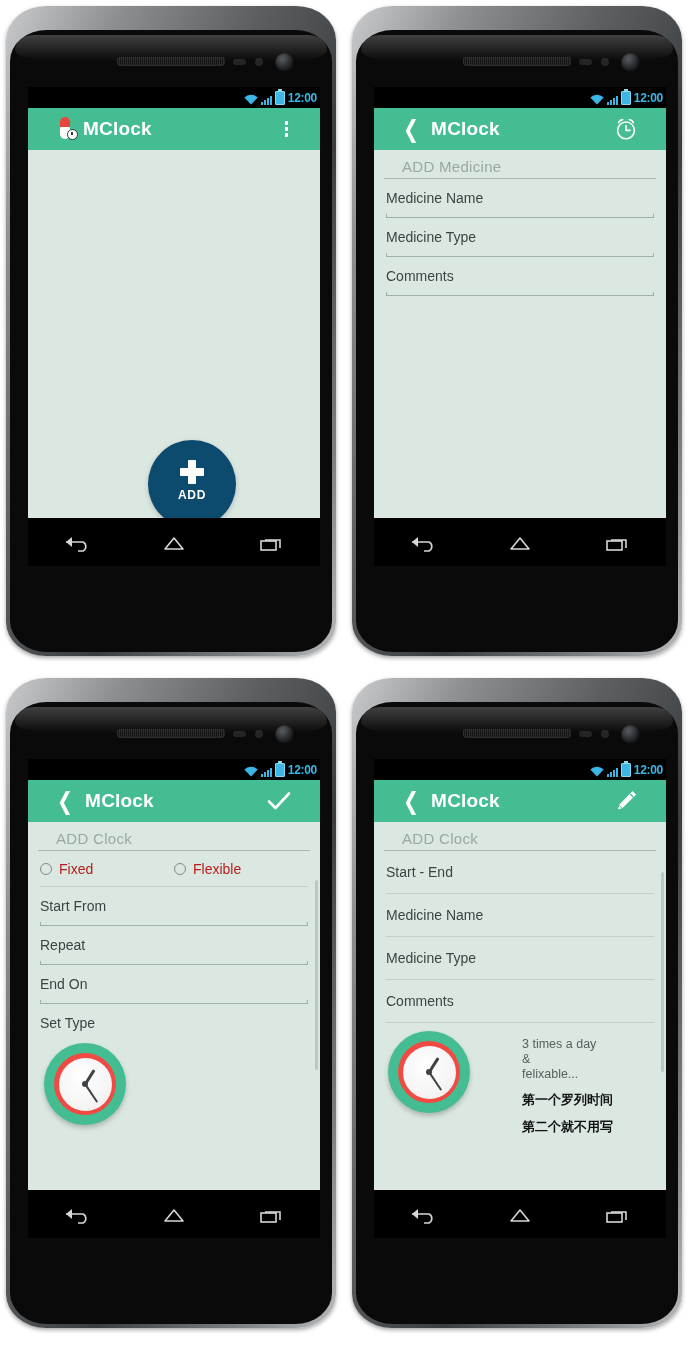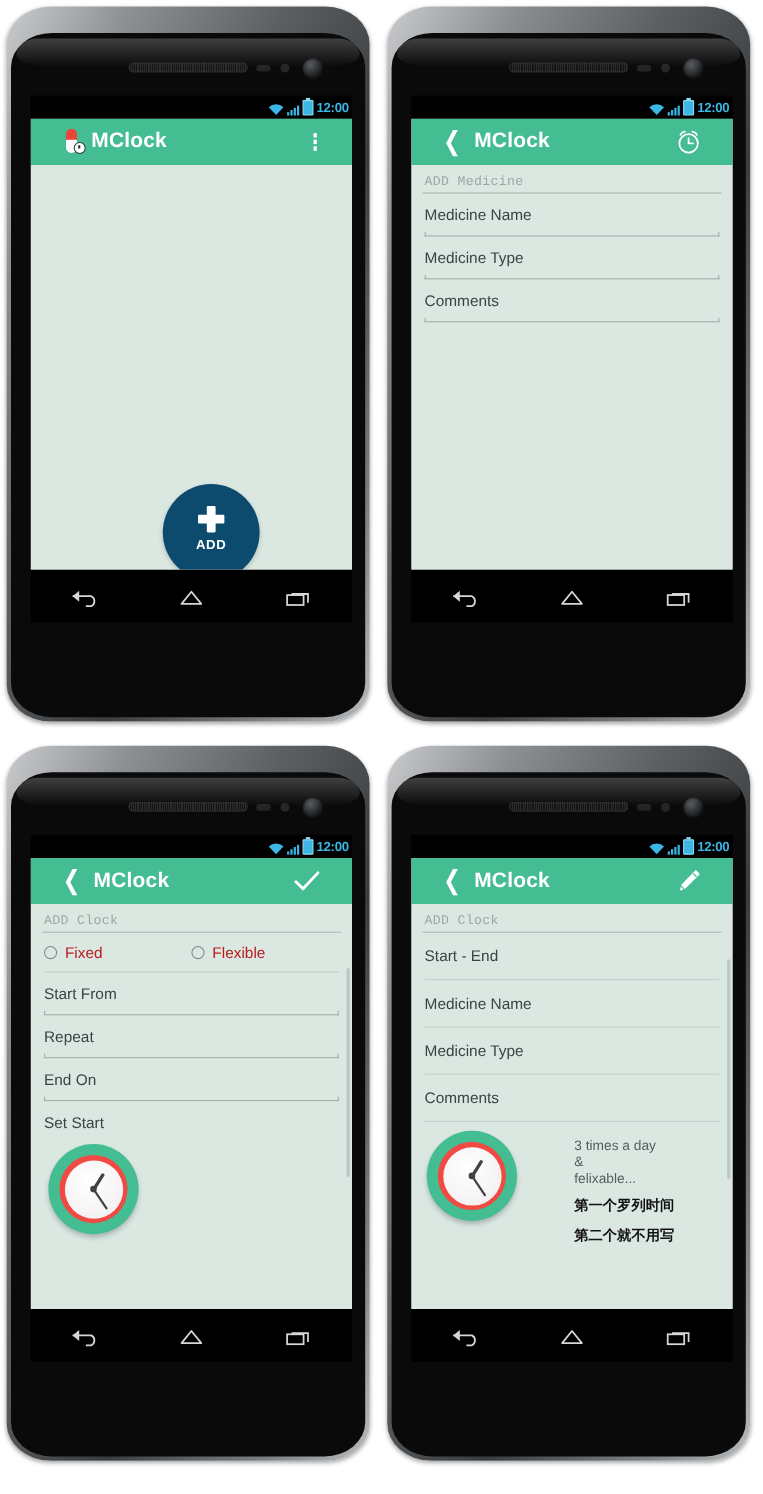--- a/index.html
+++ b/index.html
@@ -98,21 +98,21 @@
   .tab:last-child{border-right:none;}
   .tab.active{font-weight:bold;color:#222;}
   .tab.active:after{content:"";position:absolute;left:0;right:0;bottom:0;height:3px;background:#45bd93;}
 
   
   .content{position:relative;background:#dbe8e2;flex:1;overflow:hidden;}
   .screen-flex{display:flex;flex-direction:column;height:100%;}
 
   
   .section-head{
-    padding:8px 12px 3px 12px;font-size:12px;color:#9aa8a2;letter-spacing:.3px;font-family:Liberation Mono, monospace;
+    padding:8px 12px 3px 28px;font-size:15px;color:#9aa8a2;letter-spacing:.3px;
   }
   .section-rule{height:1px;background:#a9b8b2;margin:0 10px;}
 
   
   .field{padding:11px 12px 0 12px;}
   .field .lbl{font-size:14px;color:#3c4442;padding-bottom:11px;}
   .field .underline{height:1px;background:#9fb0a9;position:relative;}
   .field .underline:before,.field .underline:after{
     content:"";position:absolute;bottom:0;width:1px;height:4px;background:#9fb0a9;
   }
@@ -411,21 +411,21 @@
             <div class="field">
               <div class="lbl">Repeat</div>
               <div class="underline"></div>
             </div>
             <div class="field">
               <div class="lbl">End On</div>
               <div class="underline"></div>
             </div>
 
             <div class="field" style="padding-bottom:4px;">
-              <div class="lbl" style="padding-bottom:6px;">Set Start</div>
+              <div class="lbl" style="padding-bottom:6px;">Set Type</div>
             </div>
 
             <div class="clockwrap" style="padding:2px 0 0 16px;">
               <div class="clock">
                 <div class="clock-ring">
                   <div class="clock-face">
                     <span class="hand h"></span>
                     <span class="hand m"></span>
                     <span class="hub"></span>
                   </div>

